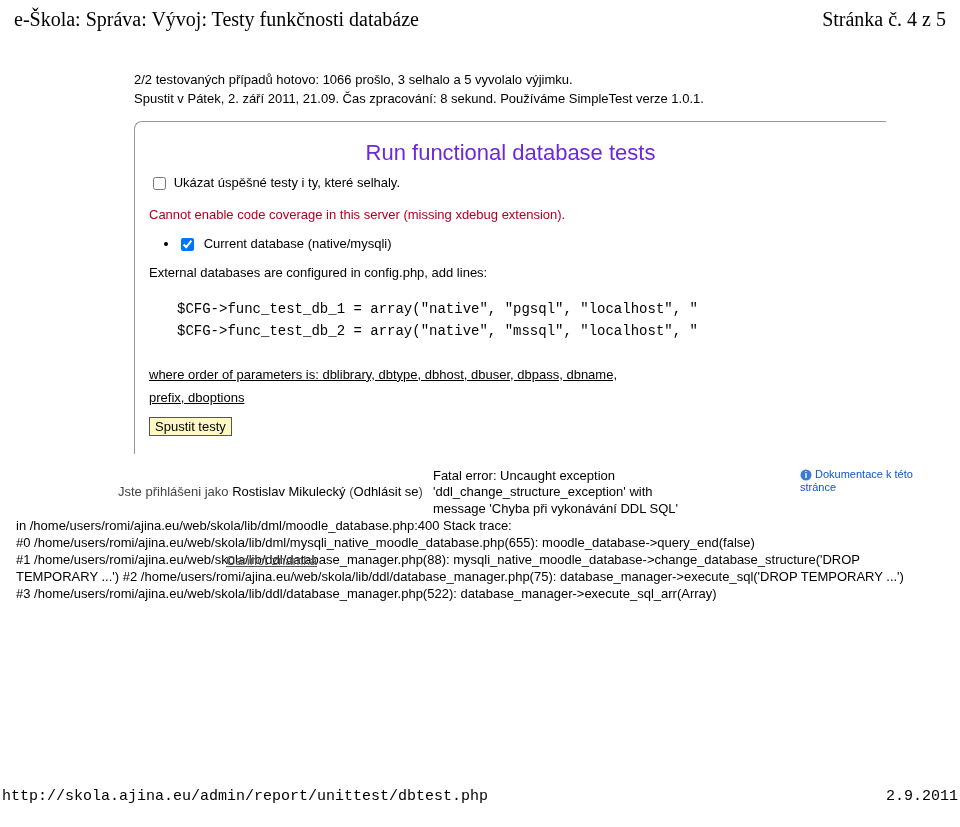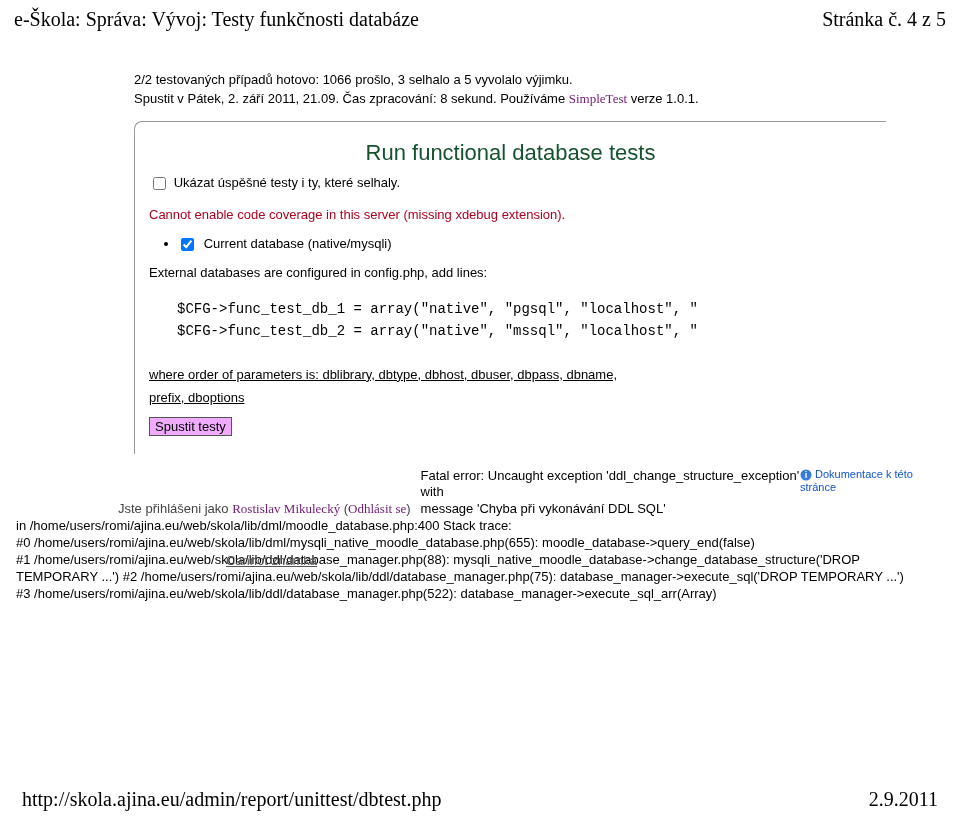--- a/index.html
+++ b/index.html
@@ -26,33 +26,33 @@
   }
   .summary, .panel, .errblock, .login-line {
     font-family: Arial, Helvetica, sans-serif;
     font-size: 13px;
   }
   .summary {
     margin-left: 120px;
     margin-right: 60px;
     line-height: 1.45;
   }
-  .link { color: #701a75; font-family: Liberation Serif, serif; }
+  .link { color: #000000; }
   .panel {
     margin: 12px 60px 14px 120px;
     padding: 14px 14px 18px 14px;
     background: #fff;
     border-left: 1px solid #999;
     border-top: 1px solid #999;
     border-radius: 8px 0 0 0;
   }
   .panel-title {
     text-align: center;
     font-size: 22px;
-    color: #14532d;
+    color: #6d28d9;
     font-weight: normal;
     margin: 4px 0 8px 0;
     font-family: Arial, Helvetica, sans-serif;
   }
   .cb-row { margin: 4px 0; }
   .cb-row input { margin-right: 4px; vertical-align: middle; }
   .note-red { color: #b00020; margin: 14px 0; }
   .db-label { margin: 10px 0 8px 0; }
   .db-list { margin: 0 0 14px 20px; padding: 0; }
   .db-list li { list-style: disc; margin-left: 10px; }
@@ -64,35 +64,35 @@
     line-height: 1.6;
     white-space: pre;
     margin: 10px 0 24px 28px;
     overflow: hidden;
   }
   .where, .where2 { margin: 8px 0 4px 0; text-decoration: underline; }
   .btn {
     font-family: Arial, Helvetica, sans-serif;
     font-size: 13px;
     border: 1px solid #555;
-    background: #f0abfc;
+    background: #fef9c3;
     padding: 1px 5px;
     margin-top: 8px;
     cursor: pointer;
   }
   .below-row {
     display: flex;
     justify-content: space-between;
     align-items: flex-start;
     margin: 12px 6px 0 24px;
   }
   .login-line {
     color: #444;
     flex-shrink: 0;
-    margin-top: 33px;
+    margin-top: 16px;
     margin-left: 80px;
   }
   .fatal-col {
     margin-left: 10px;
     font-family: Arial, Helvetica, sans-serif;
     font-size: 13px;
     line-height: 1.3;
   }
   .doc-link {
     font-family: Arial, Helvetica, sans-serif;
@@ -111,22 +111,23 @@
   .moodle-under {
     margin-left: 210px;
     font-family: Arial, Helvetica, sans-serif;
     font-size: 13px;
     color: #555;
     text-decoration: underline;
   }
   .footer {
     display: flex;
     justify-content: space-between;
-    font-size: 20px;
-    padding: 8px 22px;
+    font-size: 15px;
+    padding: 8px 2px;
+    font-family: Liberation Mono, monospace;
   }
 </style>
 </head>
 <body>
 
 <div class="page">
 
   <div class="hdr">
     <div>e-Škola: Správa: Vývoj: Testy funkčnosti databáze</div>
     <div>Stránka č. 4 z 5</div>

